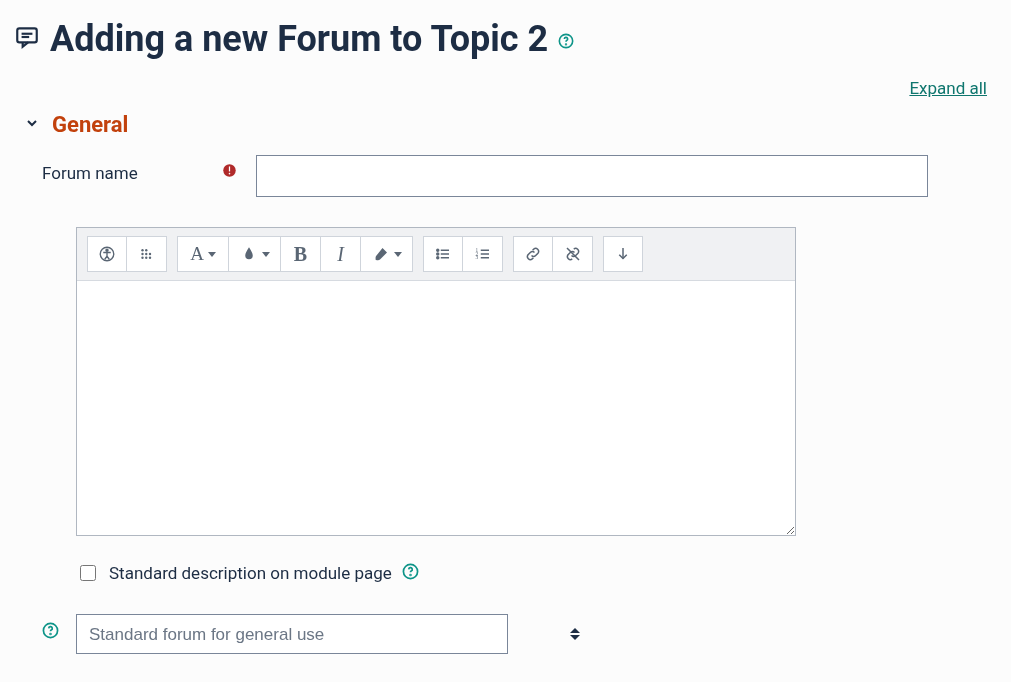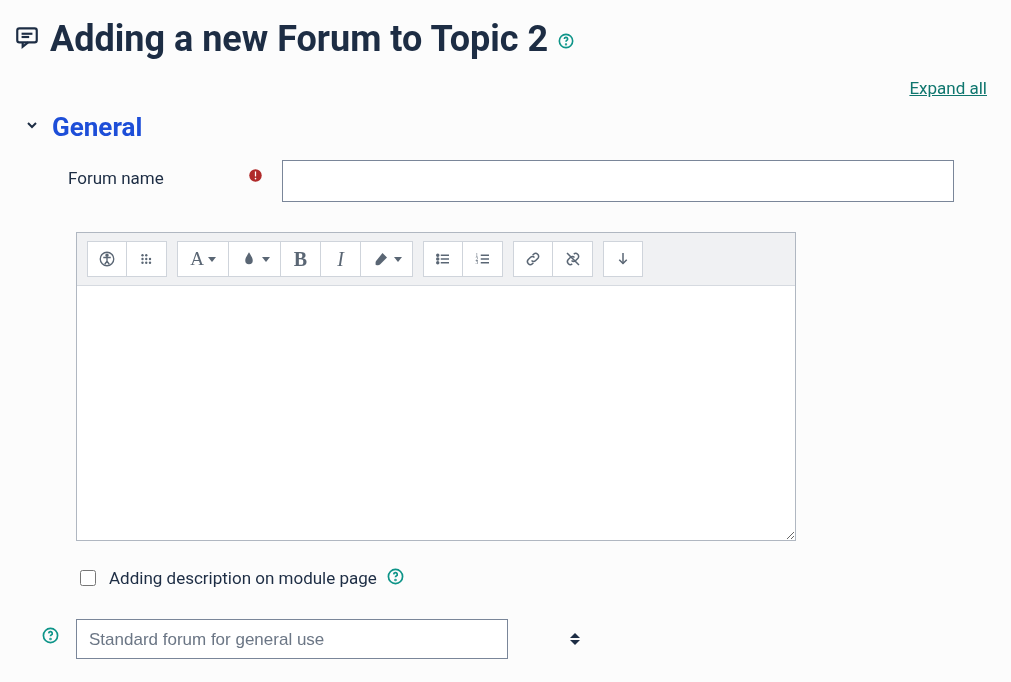--- a/index.html
+++ b/index.html
@@ -41,37 +41,36 @@
     cursor: pointer;
   }
   .section-header {
     display: flex;
     align-items: center;
     gap: 12px;
     margin: 4px 0 18px 10px;
     cursor: pointer;
   }
   .section-header h2 {
-    font-size: 26px;
+    font-size: 22px;
     font-weight: 700;
     margin: 0;
-    color: #1d4ed8;
+    color: #c2410c;
   }
   .chevron-down-svg { width: 16px; height: 16px; color: #1d2d44; }
   .form-row {
     display: flex;
     align-items: flex-start;
     margin: 0 0 30px 28px;
   }
   .form-label {
     width: 180px;
     font-size: 17px;
     color: #1d2d44;
     padding-top: 8px;
-    margin-left: 26px;
   }
   .label-icon-col {
     width: 34px;
     padding-top: 8px;
     text-align: left;
   }
   .form-field { flex: 1; max-width: 740px; }
   .text-input {
     width: 672px;
     height: 42px;
@@ -301,21 +300,21 @@
                 <polyline points="7 13 12 18 17 13"></polyline>
               </svg>
           </div>
         </div>
       </div>
       <div class="editor-area" contenteditable="true" style=""></div>
     </div>
 
     <div class="checkbox-row">
       <input type="checkbox" style="">
-      <span>Adding description on module page</span>
+      <span>Standard description on module page</span>
       <span>
         <svg class="help-small" viewBox="0 0 24 24" fill="none" stroke="currentColor" stroke-width="2.4">
           <circle cx="12" cy="12" r="10"></circle>
           <path d="M9.5 9a2.5 2.5 0 1 1 3.5 2.3c-.8.4-1 1-1 1.7"></path>
           <circle cx="12" cy="17" r="0.6" fill="currentColor"></circle>
         </svg>
       </span>
     </div>
   </div>
 </div>

